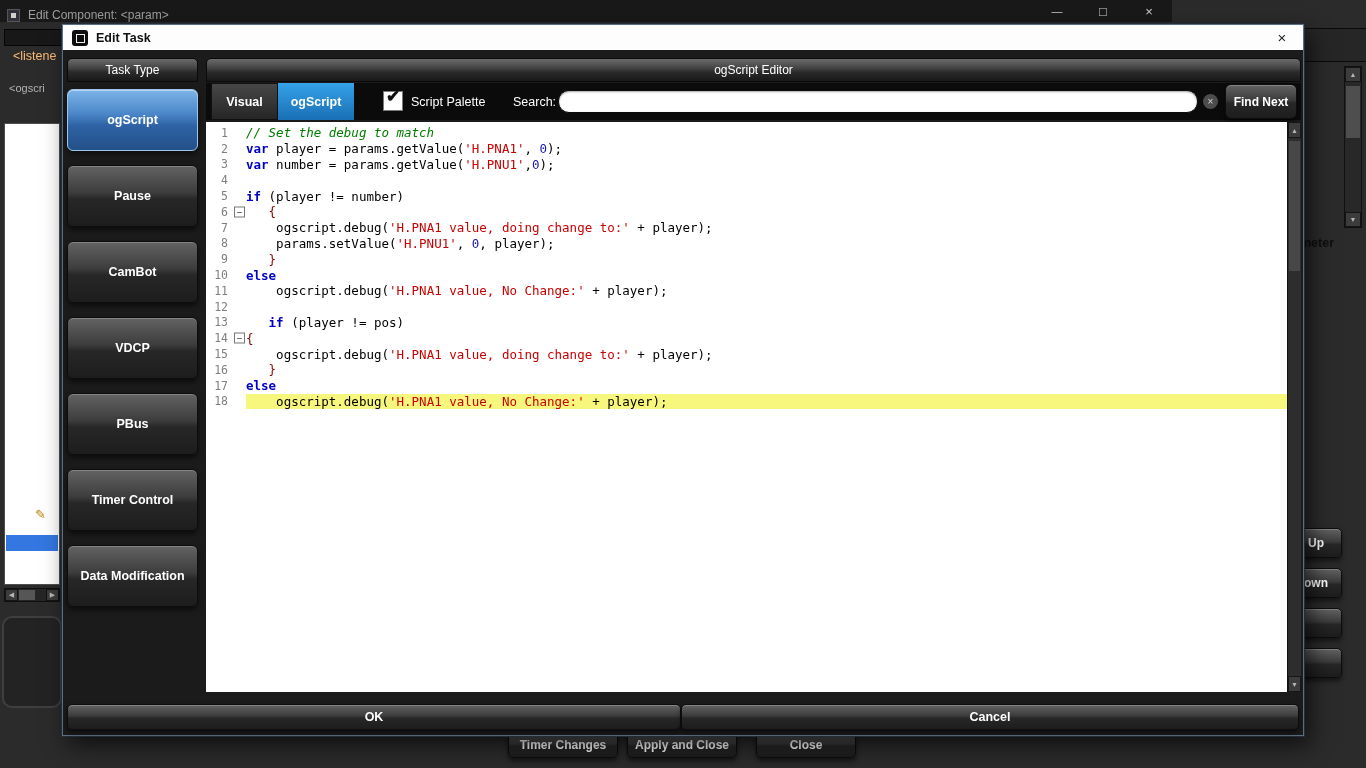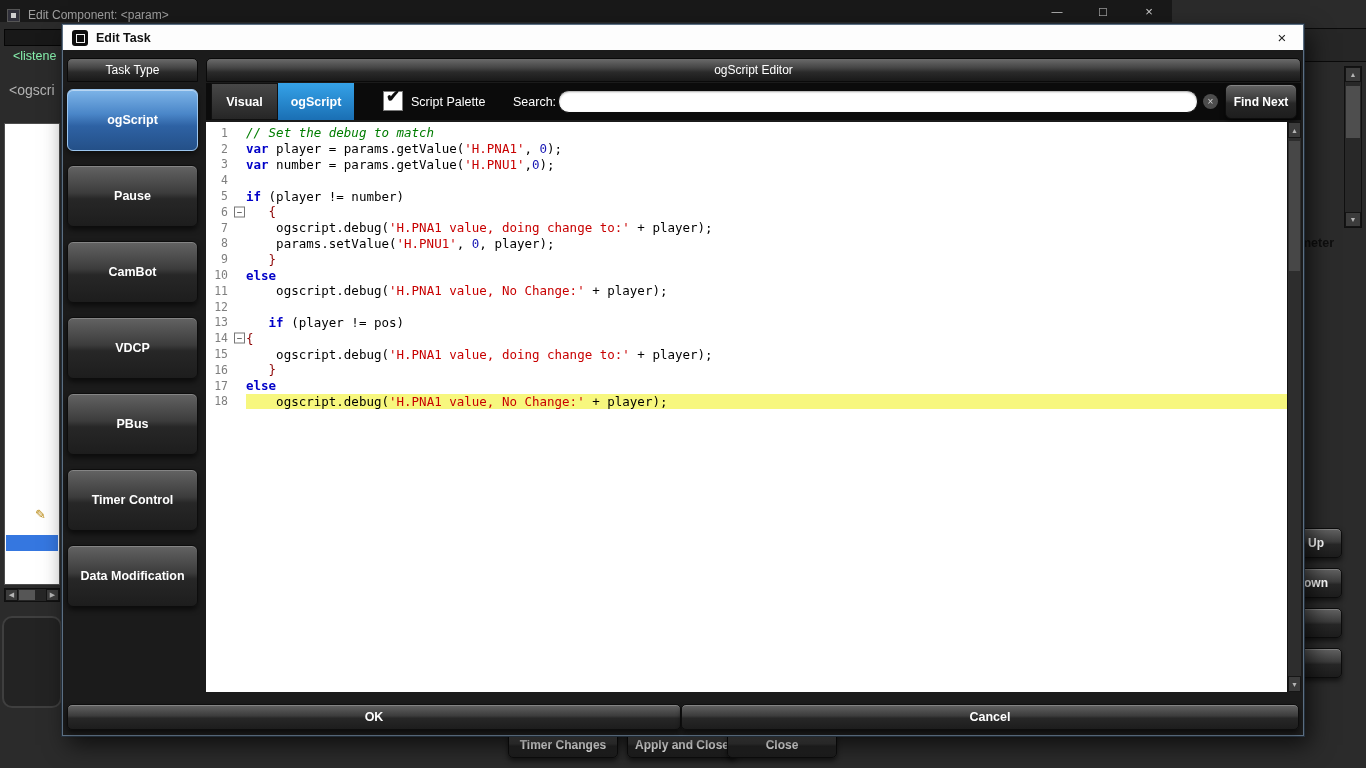--- a/index.html
+++ b/index.html
@@ -16,43 +16,43 @@
   .win-btn { width:46px; height:22px; display:flex; align-items:center; justify-content:center; color:#cfcfcf; font-size:13px; }
   .win-btn.min { font-size:11px; }
 
   
   .dk-btn { background:linear-gradient(#636363,#3c3c3c 45%,#272727 55%,#1d1d1d); border:1px solid #0d0d0d; border-radius:5px;
             color:#fff; font-weight:bold; font-size:12px; display:flex; align-items:center; justify-content:center;
             box-shadow:0 3px 5px rgba(0,0,0,.55), inset 0 1px 0 rgba(255,255,255,.22); }
 
   
   .bg-topleft-box { position:absolute; left:4px; top:29px; width:58px; height:17px; background:#181818; border:1px solid #060606; }
-  .bg-listener { position:absolute; left:13px; top:49px; color:#86efac; font-size:12.5px; }
-  .bg-ogscri { position:absolute; left:9px; top:82px; color:#b3b3b3; font-size:14px; }
+  .bg-listener { position:absolute; left:13px; top:49px; color:#fdba74; font-size:12.5px; }
+  .bg-ogscri { position:absolute; left:9px; top:82px; color:#b3b3b3; font-size:11px; }
   .bg-white-panel { position:absolute; left:4px; top:123px; width:56px; height:462px; background:#fff; border:1px solid #4e4e4e; }
   .pencil { position:absolute; left:30px; top:383px; font-size:13px; color:#b8860b; }
   .blue-row { position:absolute; left:1px; top:411px; right:1px; height:16px; background:#3577e0; }
   .bg-hscroll { position:absolute; left:4px; top:588px; width:56px; height:14px; background:#262626; border:1px solid #101010; display:flex; }
   .hs-btn { width:13px; height:100%; background:#3c3c3c; color:#b5b5b5; font-size:7px; display:flex; align-items:center; justify-content:center; border:1px solid #141414; }
   .hs-track { flex:1; position:relative; }
   .hs-thumb { position:absolute; left:1px; top:1px; width:16px; bottom:1px; background:#565656; }
   .bg-bottomleft-outline { position:absolute; left:2px; top:616px; width:60px; height:92px; border:2px solid #3f3f3f; border-radius:10px; background:#232323; }
   .bg-topright-panel { position:absolute; left:1296px; top:28px; width:70px; height:34px; background:#262626; border:1px solid #0a0a0a; border-right:none; border-radius:0 0 0 6px; }
   .bg-vscroll { position:absolute; left:1344px; top:66px; width:18px; height:162px; background:#282828; border:1px solid #101010; display:flex; flex-direction:column; }
   .vs-btn { height:15px; background:#3c3c3c; color:#b5b5b5; font-size:7px; display:flex; align-items:center; justify-content:center; border:1px solid #141414; }
   .vs-track { flex:1; position:relative; }
   .vs-thumb { position:absolute; left:1px; top:4px; right:1px; height:52px; background:#4e4e4e; }
   .bg-meter { position:absolute; left:1300px; top:236px; color:#0e0e0e; font-size:12.5px; font-weight:bold; }
   .bg-up-btn   { position:absolute; left:1290px; top:528px; width:52px; height:30px; }
   .bg-down-btn { position:absolute; left:1290px; top:568px; width:52px; height:30px; }
   .bg-blank1   { position:absolute; left:1290px; top:608px; width:52px; height:30px; }
   .bg-blank2   { position:absolute; left:1290px; top:648px; width:52px; height:30px; }
   .bg-apply-changes { position:absolute; left:508px; top:732px; width:110px; height:26px; }
   .bg-apply-close   { position:absolute; left:627px; top:732px; width:110px; height:26px; }
-  .bg-close-btn     { position:absolute; left:727px; top:732px; width:110px; height:26px; }
+  .bg-close-btn     { position:absolute; left:756px; top:732px; width:100px; height:26px; }
 
   
   .dialog { position:absolute; left:62px; top:24px; width:1242px; height:712px; background:#1b1b1b;
             border:1px solid #5c6f82; box-shadow:0 0 0 1px #232e3a, 6px 9px 22px rgba(0,0,0,.65); z-index:10; }
   .dlg-titlebar { position:absolute; left:0; top:0; right:0; height:25px; background:#fdfdfd; display:flex; align-items:center; padding:0 9px; }
   .dlg-icon { width:16px; height:16px; background:#0d0d0d; border-radius:3px; margin-right:8px; position:relative; }
   .dlg-icon::after { content:""; position:absolute; left:4px; top:4px; width:7px; height:7px; border:1px solid #f0f0f0; }
   .dlg-title { font-size:12.5px; font-weight:bold; color:#111; }
   .dlg-close { margin-left:auto; width:24px; height:25px; display:flex; align-items:center; justify-content:center; color:#222; font-size:15px; }
   .dlg-body { position:absolute; left:0; top:25px; right:0; bottom:0; background:#1b1b1b; }

